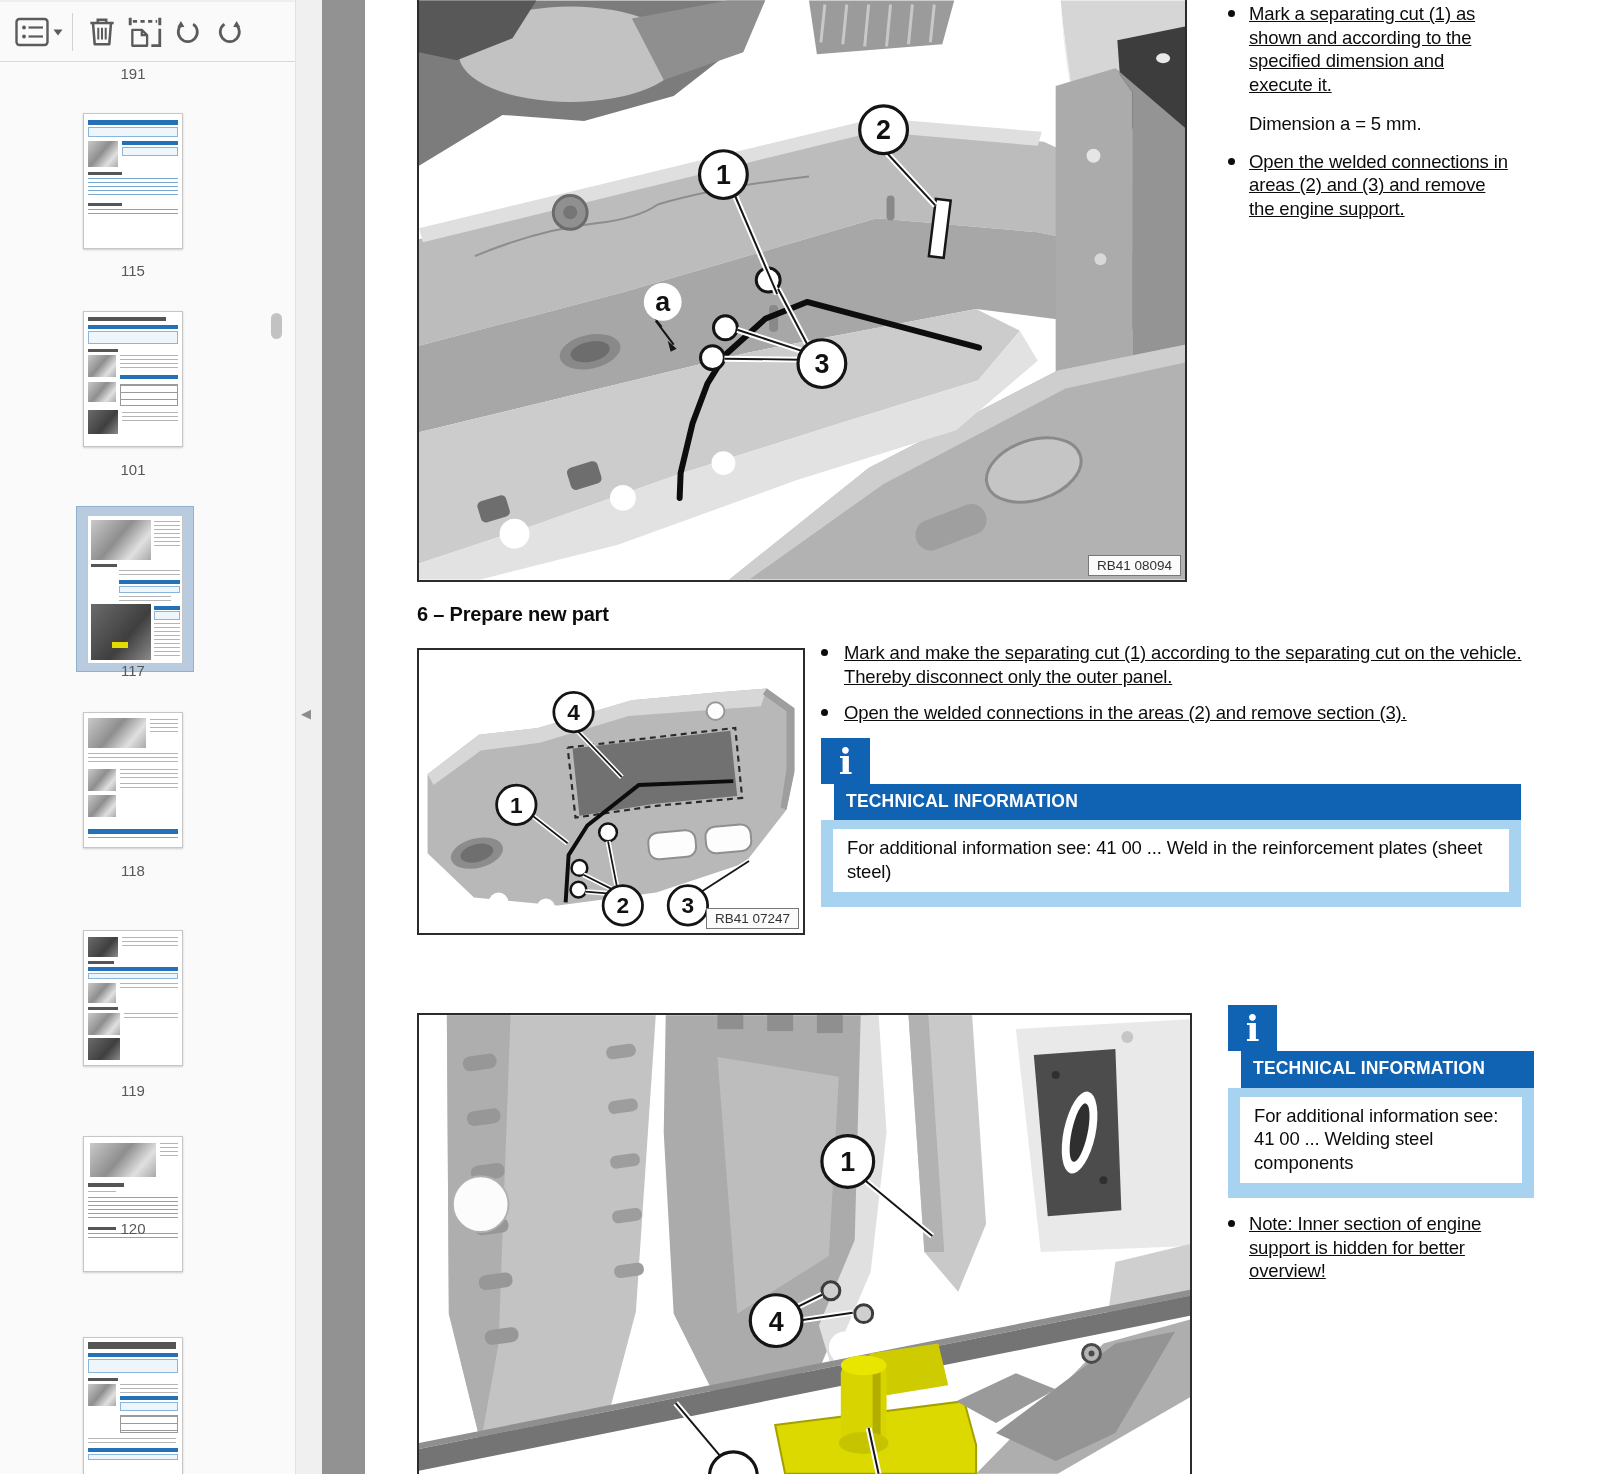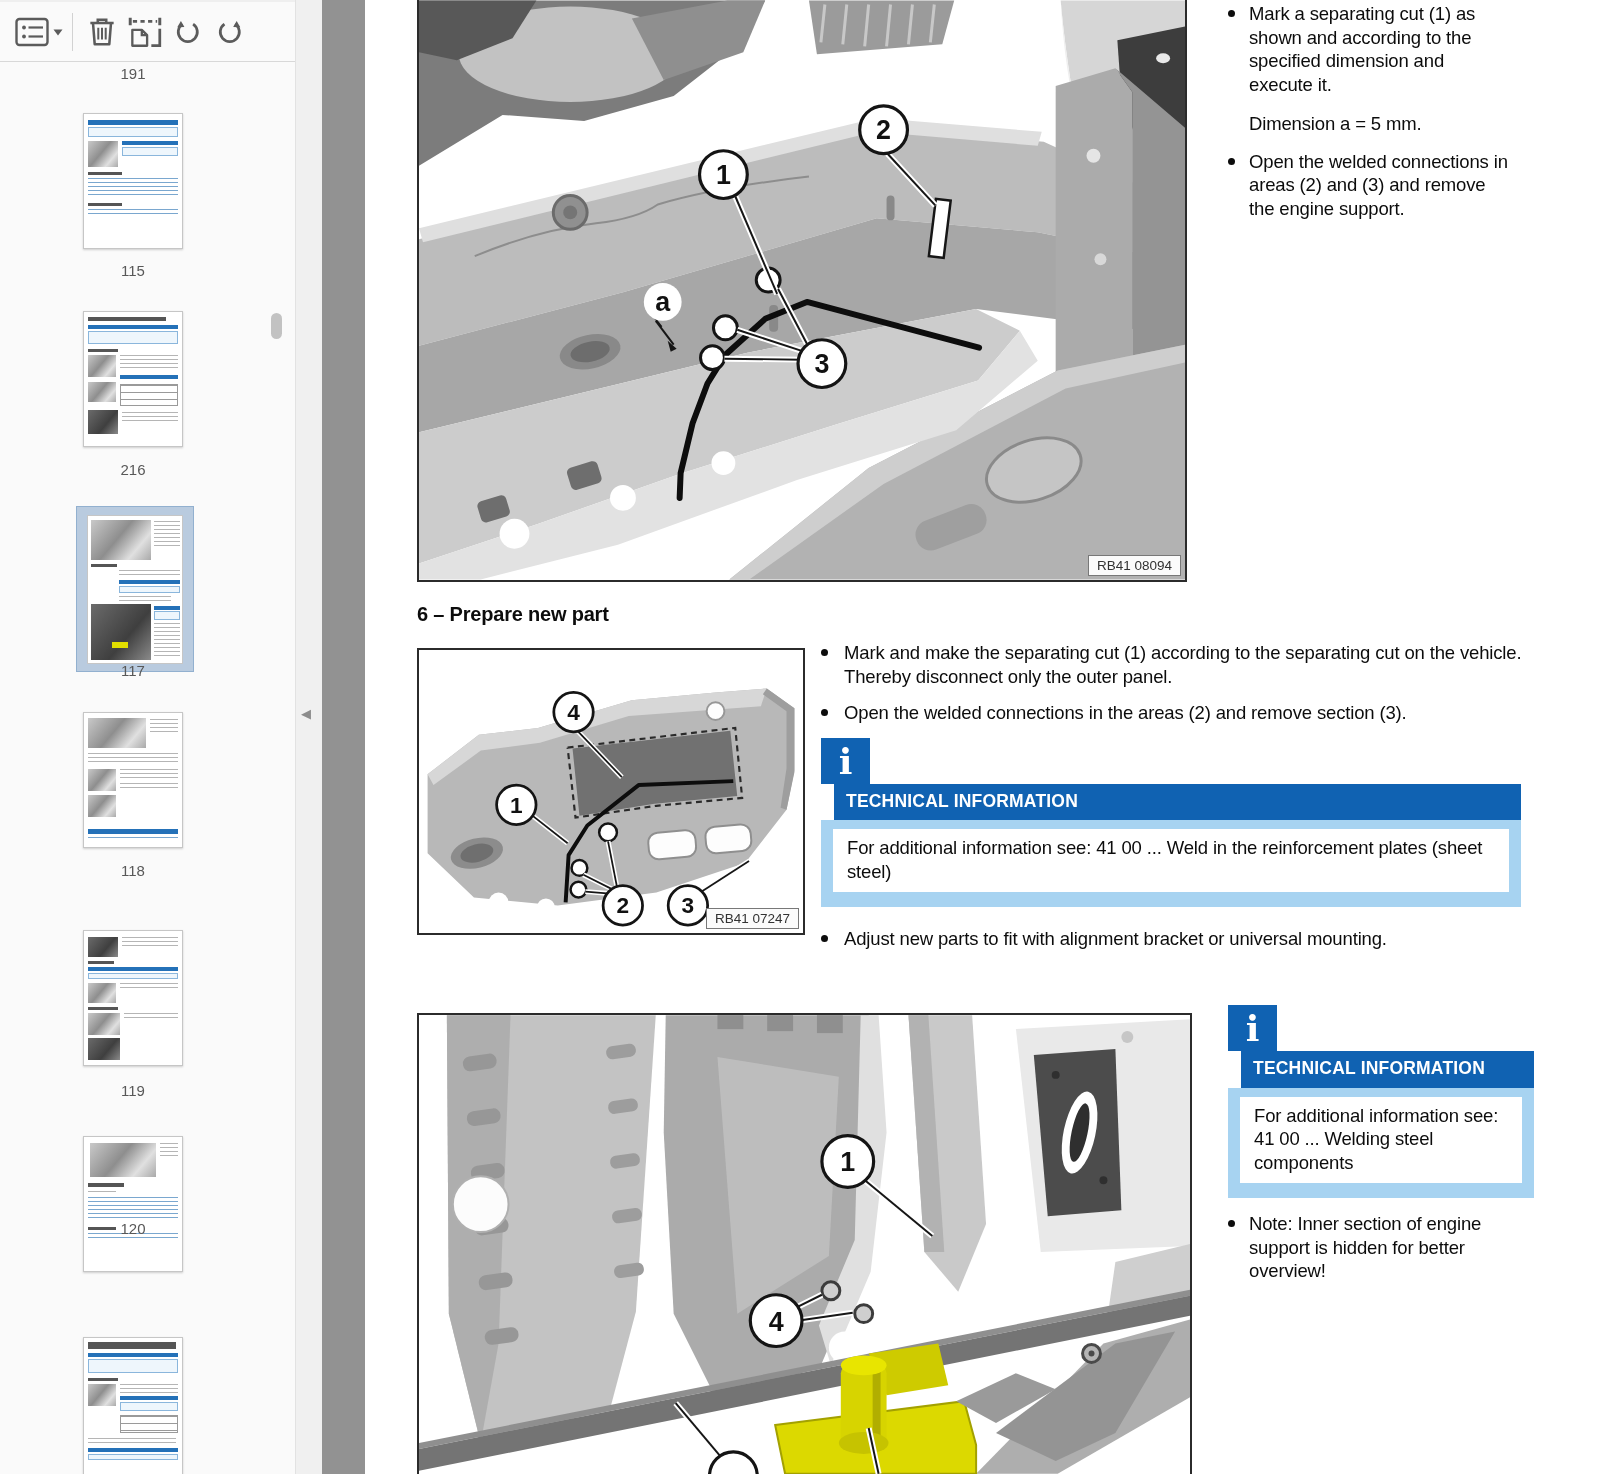--- a/index.html
+++ b/index.html
@@ -39,21 +39,21 @@
   .fig1{left:52px;top:0;width:770px;height:582px;border-top:none;}
   .fig2{left:52px;top:648px;width:388px;height:287px;}
   .fig3{left:52px;top:1013px;width:775px;height:461px;border-bottom:none;}
   .fig-label{position:absolute;right:4px;bottom:4px;border:1px solid #787878;background:#fbfbfb;font-size:13.5px;color:#333;padding:2px 8px;}
   .heading{position:absolute;left:52px;top:603px;font-size:20px;font-weight:bold;margin:0;letter-spacing:-0.2px;}
 
   .textcol{position:absolute;font-size:18.5px;line-height:23.5px;letter-spacing:-0.15px;}
   .rcol-top{left:860px;top:2px;width:286px;}
   .mcol{left:453px;top:641px;width:706px;}
   .rcol-bot{left:860px;top:1002px;width:312px;}
-  .bullet{position:relative;padding-left:24px;margin-bottom:16px;}
+  .bullet{position:relative;padding-left:24px;margin-bottom:16px;text-decoration:underline;}
   .bullet::before{content:"";position:absolute;left:3px;top:8px;width:7px;height:7px;border-radius:50%;background:#0c0c0c;}
   .mcol .bullet{padding-left:26px;margin-bottom:13px;}
   .plain{padding-left:24px;margin-bottom:14px;}
 
   .ti{margin:3px 0 20px 3px;}
   .ti-icon{width:49px;height:46px;background:#1062b2;color:#fff;display:flex;align-items:center;justify-content:center;font-family:"DejaVu Serif",serif;font-weight:bold;font-size:36px;line-height:1;}
   .ti-head{margin-left:13px;background:#1062b2;color:#fff;font-weight:bold;font-size:17.5px;letter-spacing:.2px;padding:6px 12px 7px 12px;}
   .ti-body{background:#a7d3f1;padding:9px 12px 15px 12px;}
   .ti-inner{background:#fff;padding:7px 14px 9px 14px;}
   .ti1{width:700px;}
@@ -133,21 +133,21 @@
         <i class="m t-bx" style="left:4px;top:19px;width:90px;height:13px"></i>
         <i class="m t-tt" style="left:4px;top:37px;width:30px;height:3px"></i>
         <i class="m t-im" style="left:4px;top:43px;width:28px;height:22px"></i>
         <i class="m t-tx" style="left:36px;top:43px;width:58px;height:16px"></i>
         <i class="m t-b" style="left:36px;top:63px;width:58px;height:4px"></i>
         <i class="m t-tb" style="left:36px;top:72px;width:58px;height:22px"></i>
         <i class="m t-im" style="left:4px;top:70px;width:28px;height:20px"></i>
         <i class="m t-dk" style="left:4px;top:98px;width:30px;height:24px"></i>
         <i class="m t-tx" style="left:38px;top:100px;width:56px;height:10px"></i>
       </div>
-      <div class="plabel" style="top:399px">216</div>
+      <div class="plabel" style="top:399px">101</div>
 
       <div class="sel-box" style="top:444px">
         <div class="th">
           <i class="m t-im" style="left:3px;top:4px;width:60px;height:40px"></i>
           <i class="m t-tx" style="left:66px;top:5px;width:26px;height:28px"></i>
           <i class="m t-tt" style="left:3px;top:48px;width:26px;height:3px"></i>
           <i class="m t-tx" style="left:31px;top:54px;width:61px;height:7px"></i>
           <i class="m t-b" style="left:31px;top:64px;width:61px;height:4px"></i>
           <i class="m t-bx" style="left:31px;top:70px;width:61px;height:7px"></i>
           <i class="m t-tx" style="left:31px;top:80px;width:52px;height:5px"></i>
@@ -477,23 +477,20 @@
       <div class="bullet">
         <span>Open the welded connections in the areas (2) and remove section (3).</span>
       </div>
       <div class="ti ti1">
         <div class="ti-icon">i</div>
         <div class="ti-head">TECHNICAL INFORMATION</div>
         <div class="ti-body">
           <div class="ti-inner">For additional information see: 41 00 ... Weld in the reinforcement plates (sheet steel)</div>
         </div>
       </div>
-      <div class="bullet">
-        <span>Adjust new parts to fit with alignment bracket or universal mounting.</span>
-      </div>
     </div>
 
     <div class="textcol rcol-bot">
       <div class="ti ti2" style="margin-bottom:14px">
         <div class="ti-icon">i</div>
         <div class="ti-head">TECHNICAL INFORMATION</div>
         <div class="ti-body">
           <div class="ti-inner">For additional information see: 41 00 ... Welding steel components</div>
         </div>
       </div>

